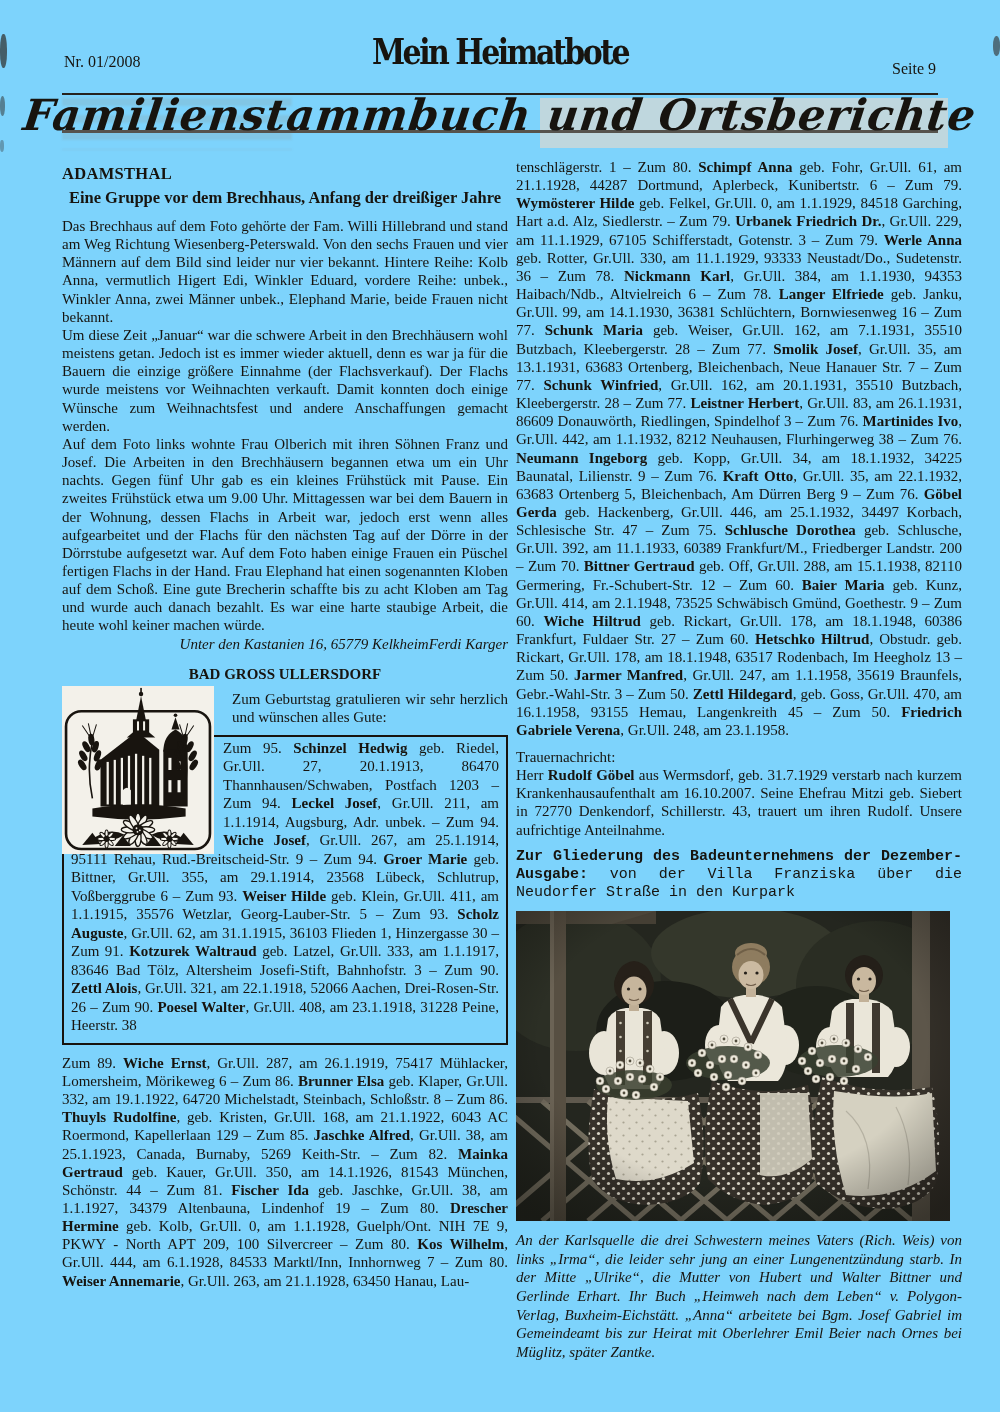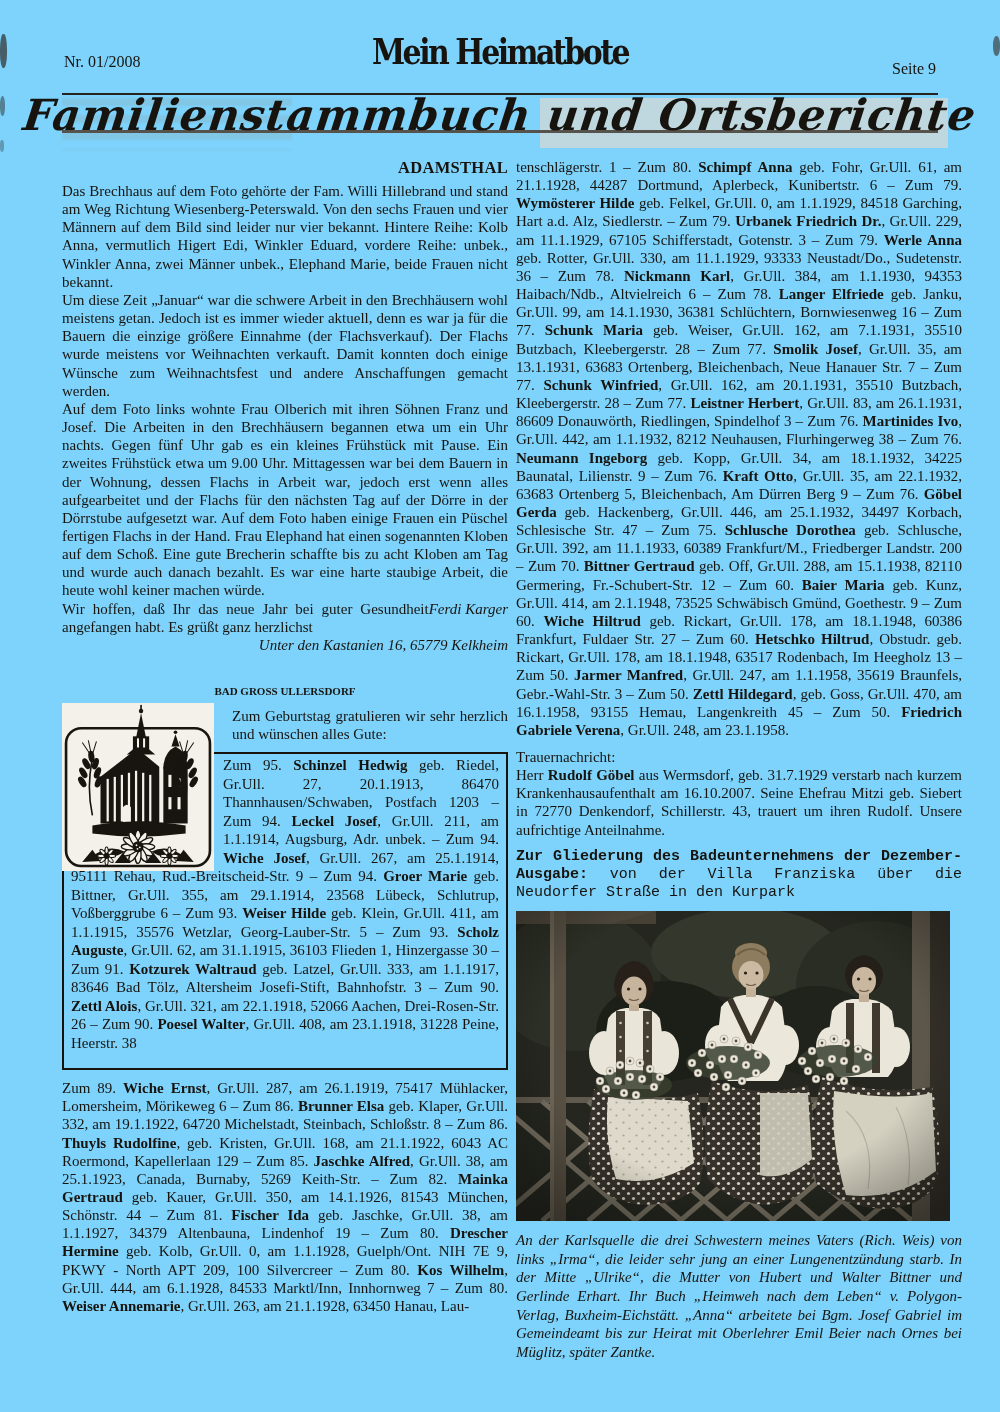--- a/index.html
+++ b/index.html
@@ -21,31 +21,31 @@
   .ghost-band{left:540px;top:98px;width:408px;height:50px;background:#dcd9d2;opacity:.7;}
   .ghost-lines{left:62px;top:98px;width:230px;height:52px;opacity:.55;filter:blur(1px);
      background:repeating-linear-gradient(180deg,rgba(148,145,136,.35) 0 8px,transparent 8px 17px);}
   .speck{position:absolute;background:#2e2c28;border-radius:45%;z-index:1;}
   
   .col{position:absolute;top:152px;width:446px;font-size:15px;line-height:18.15px;
        text-align:justify;z-index:2;}
   .col-left{left:62px;} .col-right{left:516px;}
   p{margin:0;}
   .bd{font-weight:bold;}
-  .h-town{font-size:16.5px;font-weight:bold;text-align:right;letter-spacing:.3px;
-          margin:6px 0 4px;line-height:20px;}
+  .h-town{font-size:16.5px;font-weight:bold;text-align:left;letter-spacing:.3px;
+          margin:12px 0 4px;line-height:20px;}
   .h-sub{font-size:16.5px;font-weight:bold;text-align:center;margin:0 0 9px;line-height:20px;}
   .sig{float:right;font-style:italic;}
   .addr{text-align:right;font-style:italic;}
-  .h-ull{font-size:11px;font-weight:bold;text-align:center;margin:27px 0 6px;line-height:20px;}
+  .h-ull{font-size:15px;font-weight:bold;text-align:center;margin:11px 0 6px;line-height:20px;}
   .ull-wrap{position:relative;}
   .church{position:absolute;left:0;top:-4px;width:152px;height:168px;background:#f3f1ea;z-index:2;}
   .church svg{display:block;width:152px;height:168px;}
   .ull-intro{margin-left:170px;margin-bottom:5px;min-height:40px;}
-  .grat-box{border:2px solid #17130e;padding:2px 7px 16px;line-height:18.5px;}
+  .grat-box{border:2px solid #17130e;padding:2px 7px 8px;line-height:18.5px;}
   .church-spacer{float:left;width:152px;height:100px;}
   .list-cont{margin-top:9px;}
   .first-right{margin-top:6px;}
   .obit-h{font-weight:normal;margin-top:9px;}
   .glied{margin-top:9px;font-family:Liberation Mono, monospace;}
   .photo{margin-top:9px;width:446px;height:310px;}
   .photo svg{display:block;}
   .caption{margin-top:10px;font-style:italic;line-height:18.6px;}
 </style>
 </head>
@@ -62,25 +62,26 @@
 
   <div class="hdr-issue">Nr. 01/2008</div>
   <div class="masthead">Mein Heimatbote</div>
   <div class="hdr-page">Seite 9</div>
   <div class="hdr-rule"></div>
   <div class="script-title">Familienstammbuch und Ortsberichte</div>
   <div class="title-rule"></div>
 
   <div class="col col-left">
     <div class="h-town">ADAMSTHAL</div>
+    <div class="h-sub">Eine Gruppe vor dem Brechhaus, Anfang der dreißiger Jahre</div>
     <p class="para">Das Brechhaus auf dem Foto gehörte der Fam. Willi Hillebrand und stand am Weg Richtung Wiesenberg-Peterswald. Von den sechs Frauen und vier Männern auf dem Bild sind leider nur vier bekannt. Hintere Reihe: Kolb Anna, vermutlich Higert Edi, Winkler Eduard, vordere Reihe: unbek., Winkler Anna, zwei Männer unbek., Elephand Marie, beide Frauen nicht bekannt.</p>
     <p class="para">Um diese Zeit „Januar“ war die schwere Arbeit in den Brechhäusern wohl meistens getan. Jedoch ist es immer wieder aktuell, denn es war ja für die Bauern die einzige größere Einnahme (der Flachsverkauf). Der Flachs wurde meistens vor Weihnachten verkauft. Damit konnten doch einige Wünsche zum Weihnachtsfest und andere Anschaffungen gemacht werden.</p>
     <p class="para">Auf dem Foto links wohnte Frau Olberich mit ihren Söhnen Franz und Josef. Die Arbeiten in den Brechhäusern begannen etwa um ein Uhr nachts. Gegen fünf Uhr gab es ein kleines Frühstück mit Pause. Ein zweites Frühstück etwa um 9.00 Uhr. Mittagessen war bei dem Bauern in der Wohnung, dessen Flachs in Arbeit war, jedoch erst wenn alles aufgearbeitet und der Flachs für den nächsten Tag auf der Dörre in der Dörrstube aufgesetzt war. Auf dem Foto haben einige Frauen ein Püschel fertigen Flachs in der Hand. Frau Elephand hat einen sogenannten Kloben auf dem Schoß. Eine gute Brecherin schaffte bis zu acht Kloben am Tag und wurde auch danach bezahlt. Es war eine harte staubige Arbeit, die heute wohl keiner machen würde.</p>
     <p class="para">
-      <span class="sig">Ferdi Karger</span><span>Wir hoffen, daß Ihr das neue Jahr bei guter Gesundheit angefangen habt. Es grüßt ganz herzlichst</span>
+      <span class="sig">Ferdi Karger</span>
     </p>
     <p class="addr">Unter den Kastanien 16, 65779 Kelkheim</p>
 
     <div class="h-ull">BAD GROSS ULLERSDORF</div>
 
     <div class="ull-wrap">
       <div class="church">
         <svg viewBox="0 0 150 164" xmlns="http://www.w3.org/2000/svg">
           <rect x="4" y="24" width="142" height="136" rx="15" fill="none" stroke="#18140f" stroke-width="2.6"></rect>
 

